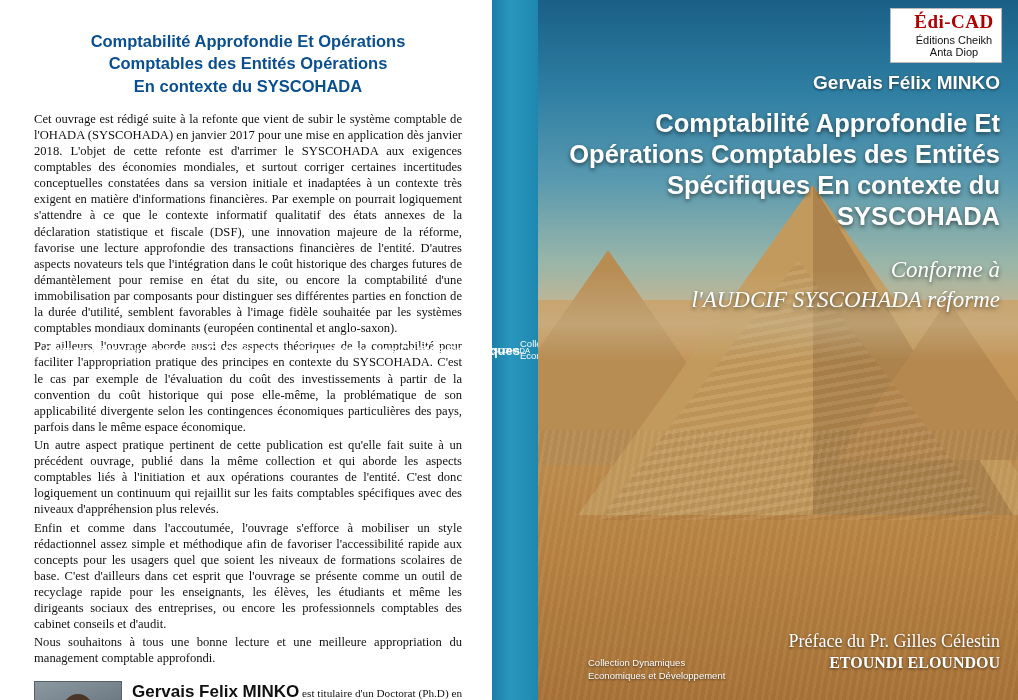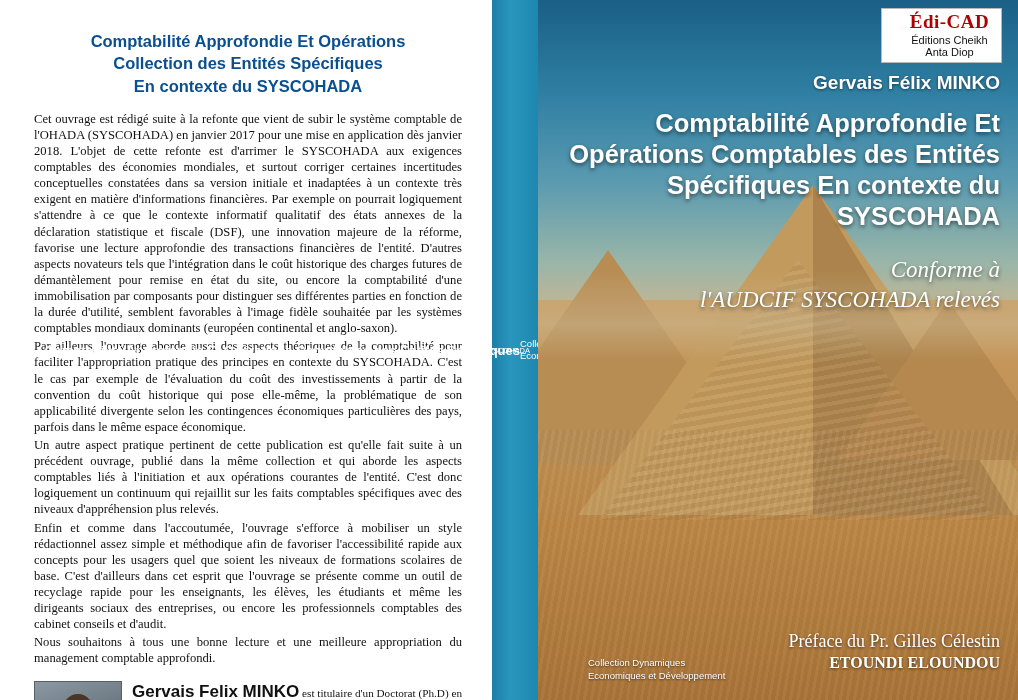--- a/index.html
+++ b/index.html
@@ -202,21 +202,21 @@
   .haze {
     position: absolute; left: 0; top: 270px; width: 100%; height: 90px;
     background: linear-gradient(180deg, rgba(200,190,160,0) 0%, rgba(205,190,155,0.45) 60%, rgba(200,180,140,0) 100%);
   }
 
   
   .logo {
     position: absolute;
     right: 16px;
     top: 8px;
-    width: 121px;
+    width: 112px;
     background: #ffffff;
     border: 1px solid #b9b9b9;
     text-align: center;
     padding: 3px 4px 4px 20px;
     box-sizing: border-box;
   }
   .logo-main {
     font-family: "Liberation Serif", serif;
     font-weight: bold;
     font-size: 19px;
@@ -299,21 +299,21 @@
   .fc-collection span { display: block; }
 </style>
 </head>
 <body>
 
 <div class="page">
 
   <div class="back-cover">
     <div class="back-title">
       <span>Comptabilité Approfondie Et  Opérations</span>
-      <span>Collection des Entités Spécifiques</span>
+      <span>Comptables des Entités Opérations</span>
       <span>En contexte du SYSCOHADA</span>
     </div>
 
     <div class="blurb">
       <p>Cet ouvrage est rédigé suite à la refonte que vient de subir le système comptable de l'OHADA (SYSCOHADA) en janvier 2017 pour une mise en application dès janvier 2018. L'objet de cette refonte est d'arrimer le SYSCOHADA aux exigences comptables des économies mondiales, et surtout corriger certaines incertitudes conceptuelles constatées dans sa version initiale et inadaptées à un contexte très exigent en matière d'informations financières. Par exemple on pourrait logiquement s'attendre à ce que le contexte informatif qualitatif des états annexes de la déclaration statistique et fiscale (DSF), une innovation majeure de la réforme, favorise une lecture approfondie des transactions financières de l'entité. D'autres aspects novateurs tels que l'intégration dans le coût historique des charges futures de démantèlement pour remise en état du site, ou encore la comptabilité d'une immobilisation par composants pour distinguer ses différentes parties en fonction de la durée d'utilité, semblent favorables à l'image fidèle souhaitée par les systèmes comptables mondiaux dominants (européen continental et anglo-saxon).</p>
       <p>Par ailleurs, l'ouvrage aborde aussi des aspects théoriques de la comptabilité pour faciliter l'appropriation pratique des principes en contexte du SYSCOHADA. C'est le cas par exemple de l'évaluation du coût des investissements à partir de la convention du coût historique qui pose elle-même, la problématique de son applicabilité divergente selon les contingences économiques particulières des pays, parfois dans le même espace économique.</p>
       <p>Un autre aspect pratique pertinent de cette publication est qu'elle fait suite à un précédent ouvrage, publié dans la même collection et qui aborde les aspects comptables liés à l'initiation et aux opérations courantes de l'entité. C'est donc logiquement un continuum qui rejaillit sur les faits comptables spécifiques avec des niveaux d'appréhension plus relevés.</p>
       <p>Enfin et comme dans l'accoutumée, l'ouvrage s'efforce à mobiliser un style rédactionnel assez simple et méthodique afin de favoriser l'accessibilité rapide aux concepts pour les usagers quel que soient les niveaux de formations scolaires de base. C'est d'ailleurs dans cet esprit que l'ouvrage se présente comme un outil de recyclage rapide pour les enseignants, les élèves, les étudiants et même les dirigeants sociaux des entreprises, ou encore les professionnels comptables des cabinet conseils et d'audit.</p>
       <p>Nous souhaitons à tous une bonne lecture et une meilleure appropriation du management comptable approfondi.</p>
     </div>
@@ -357,21 +357,21 @@
 
     <div class="logo">
       <div class="logo-main">Édi-CAD</div>
       <div class="logo-sub">Éditions Cheikh Anta Diop</div>
     </div>
 
     <div class="fc-author">Gervais Félix MINKO</div>
     <div class="fc-title">Comptabilité Approfondie Et  Opérations Comptables des Entités Spécifiques En contexte du SYSCOHADA</div>
     <div class="fc-subtitle">
       <span>Conforme à</span>
-      <span>l'AUDCIF SYSCOHADA relevés</span>
+      <span>l'AUDCIF SYSCOHADA réforme</span>
     </div>
 
     <div class="fc-preface">
       <div class="p1">Préface du Pr. Gilles Célestin</div>
       <div class="p2">ETOUNDI ELOUNDOU</div>
     </div>
 
     <div class="fc-collection">
       <span>Collection Dynamiques</span>
       <span>Economiques et Développement</span>

